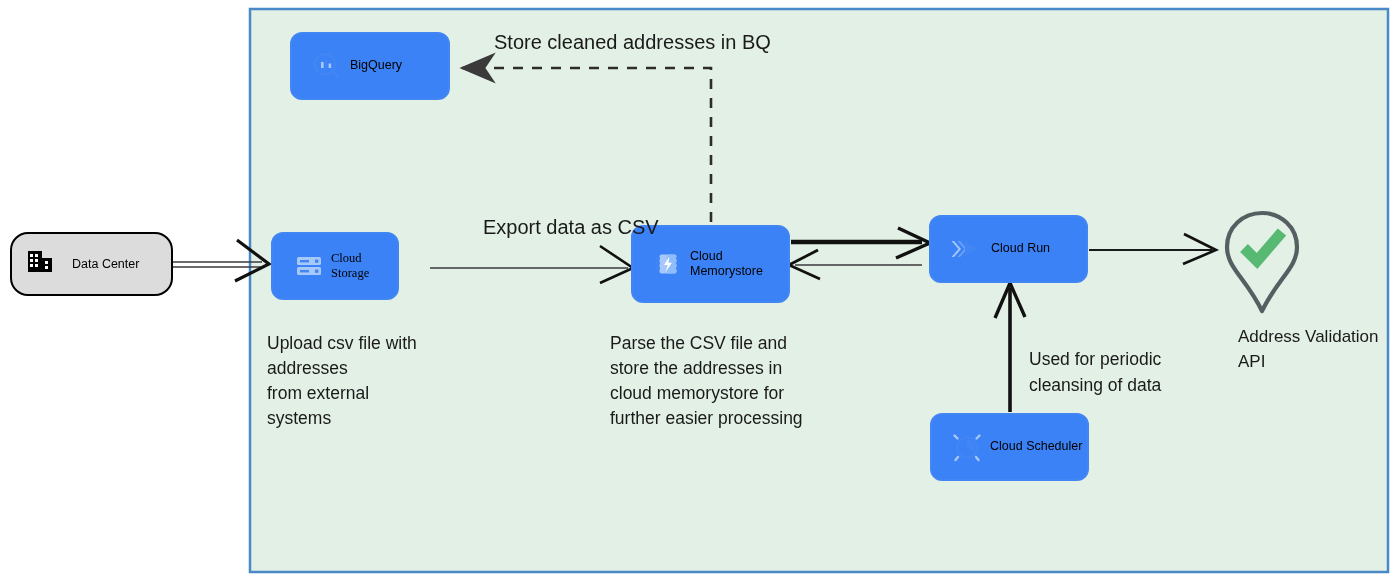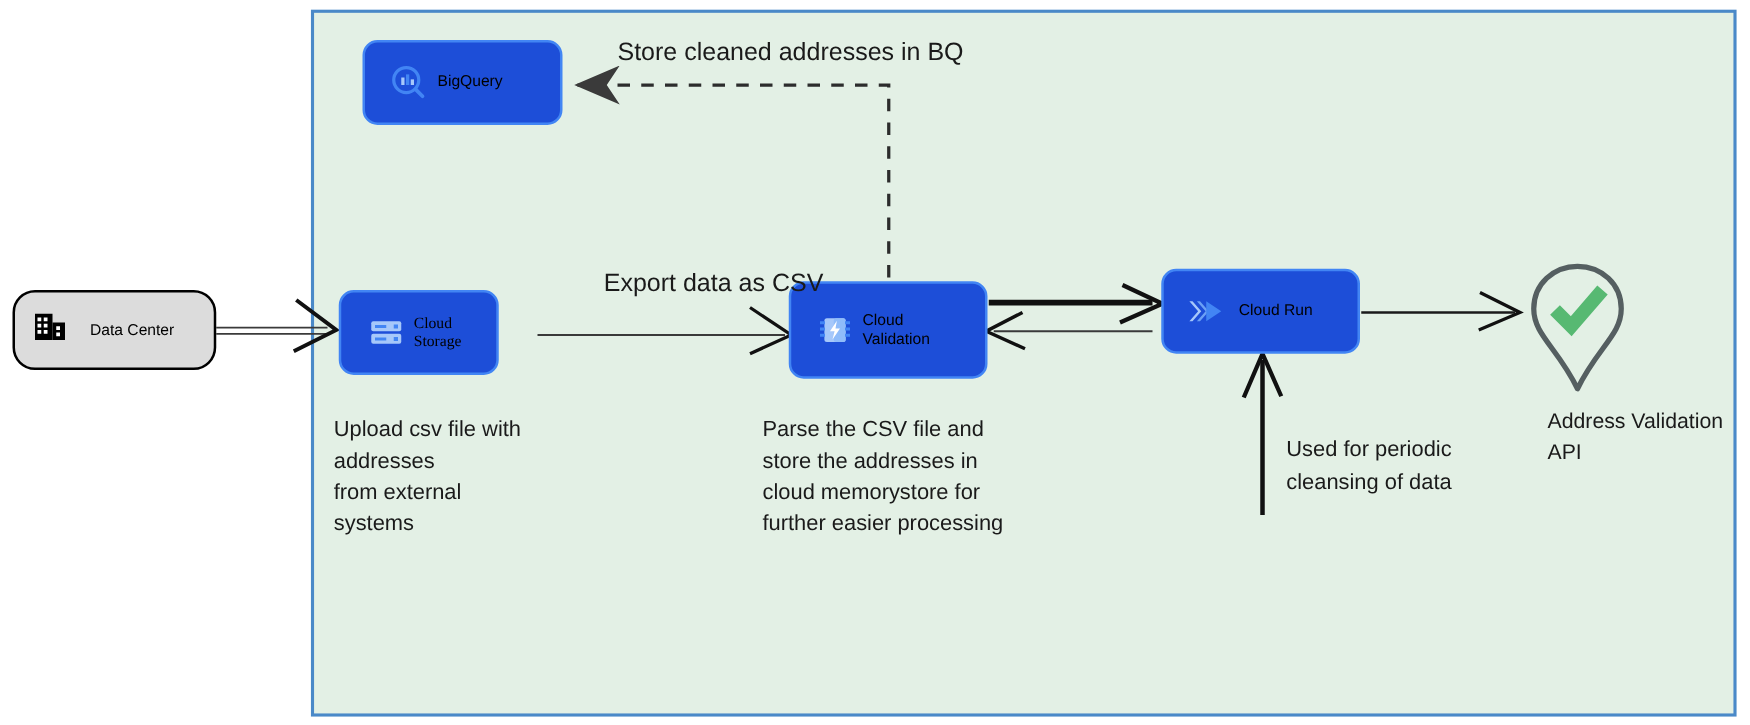--- a/index.html
+++ b/index.html
@@ -1,21 +1,21 @@
 <!DOCTYPE html>
 <html><head>
 <meta charset="utf-8">
 <style>
   html,body{margin:0;padding:0;background:#ffffff;}
   body{width:1400px;height:580px;position:relative;overflow:hidden;
        font-family:"Liberation Sans","DejaVu Sans",sans-serif;color:#000;}
   #canvas{position:absolute;inset:0;width:1400px;height:580px;}
   svg.layer{position:absolute;left:0;top:0;width:1400px;height:580px;overflow:visible;}
   .node{position:absolute;box-sizing:border-box;border-radius:12px;
-        background:#1d4ed8;border:2px solid #4285f4;display:flex;align-items:center;}
+        background:#3b82f6;border:2px solid #4285f4;display:flex;align-items:center;}
   .node .ico{flex:0 0 auto;display:flex;align-items:center;justify-content:center;}
   .node .lbl{font-size:12.5px;line-height:1.22;color:#000;white-space:pre-line;}
   #datacenter{position:absolute;box-sizing:border-box;border-radius:18px;
       background:#dcdcdc;border:2.5px solid #000;display:flex;align-items:center;}
   #datacenter .lbl{font-size:12.5px;color:#000;}
   .note{position:absolute;font-size:17.5px;line-height:1.42;color:#1a1a1a;white-space:pre-line;}
   .edge-label{position:absolute;font-size:20px;color:#1a1a1a;white-space:nowrap;}
   .pinwrap{position:absolute;}
 </style>
 </head>
@@ -131,34 +131,47 @@
             <rect x="3" y="13" width="4" height="2.4"></rect>
           <rect x="3" y="18" width="4" height="2.4"></rect>
           <rect x="23" y="8" width="4" height="2.4"></rect>
             <rect x="23" y="13" width="4" height="2.4"></rect>
           <rect x="23" y="18" width="4" height="2.4"></rect>
         </g>
         <path d="M16.5 7.5 L11 16 H14.6 L13 22.5 L19 13.8 H15.4 Z" fill="#ffffff"></path>
       </svg>
     </span>
     <span class="lbl">Cloud
-Validation</span>
+Memorystore</span>
   </div>
 
   <div class="node" style="left:929px;top:215px;width:159px;height:68px;">
     <span class="ico" style="width:48px;margin-left:12px;">
       <svg width="34" height="30" viewBox="0 0 34 30">
         <path d="M4 7 L11 15 L4 23 L1.5 23 L8.5 15 L1.5 7 Z" fill="#a6c8fa"></path>
         <path d="M10 7 L17 15 L10 23 L7.5 23 L14.5 15 L7.5 7 Z" fill="#6ba0f5"></path>
         <path d="M15 7 L27 15 L15 23 Z" fill="#4285f4"></path>
       </svg>
     </span>
     <span class="lbl">Cloud Run</span>
   </div>
 
+  <div class="node" style="left:930px;top:413px;width:159px;height:68px;">
+    <span class="ico" style="width:46px;margin-left:12px;">
+      <svg width="32" height="32" viewBox="0 0 32 32">
+        <path d="M6.5 7.5 L3.5 4.5" stroke="#a6c8fa" stroke-width="2.4" stroke-linecap="round"></path>
+        <path d="M25.5 7.5 L28.5 4.5" stroke="#a6c8fa" stroke-width="2.4" stroke-linecap="round"></path>
+        <path d="M7 26 L4.5 29" stroke="#a6c8fa" stroke-width="2.4" stroke-linecap="round"></path>
+        <path d="M25 26 L27.5 29" stroke="#a6c8fa" stroke-width="2.4" stroke-linecap="round"></path>
+        <circle cx="16" cy="16.5" r="10" fill="none" stroke="#4285f4" stroke-width="2.6"></circle>
+        <path d="M16 16.5 L16 8.6 A7.9 7.9 0 0 1 22.3 21 Z" fill="#4285f4"></path>
+      </svg>
+    </span>
+    <span class="lbl">Cloud Scheduler</span>
+  </div>
 
   <div class="pinwrap" style="left:1216px;top:206px;width:92px;height:110px;">
     <svg width="92" height="110" viewBox="0 0 92 110">
       <path d="M46 105 C30 72 11 62 11 41 C11 21 27 7 46 7 C65 7 81 21 81 41 C81 62 62 72 46 105 Z" fill="none" stroke="#555f61" stroke-width="4.2" stroke-linejoin="round"></path>
       <path d="M28 42 L41 55 L66 26" fill="none" stroke="#57b972" stroke-width="11" stroke-linecap="butt" stroke-linejoin="miter"></path>
     </svg>
   </div>
   <div class="note" style="left:1238px;top:325px;width:160px;font-size:17px;line-height:1.45;">Address Validation
 API</div>
 

